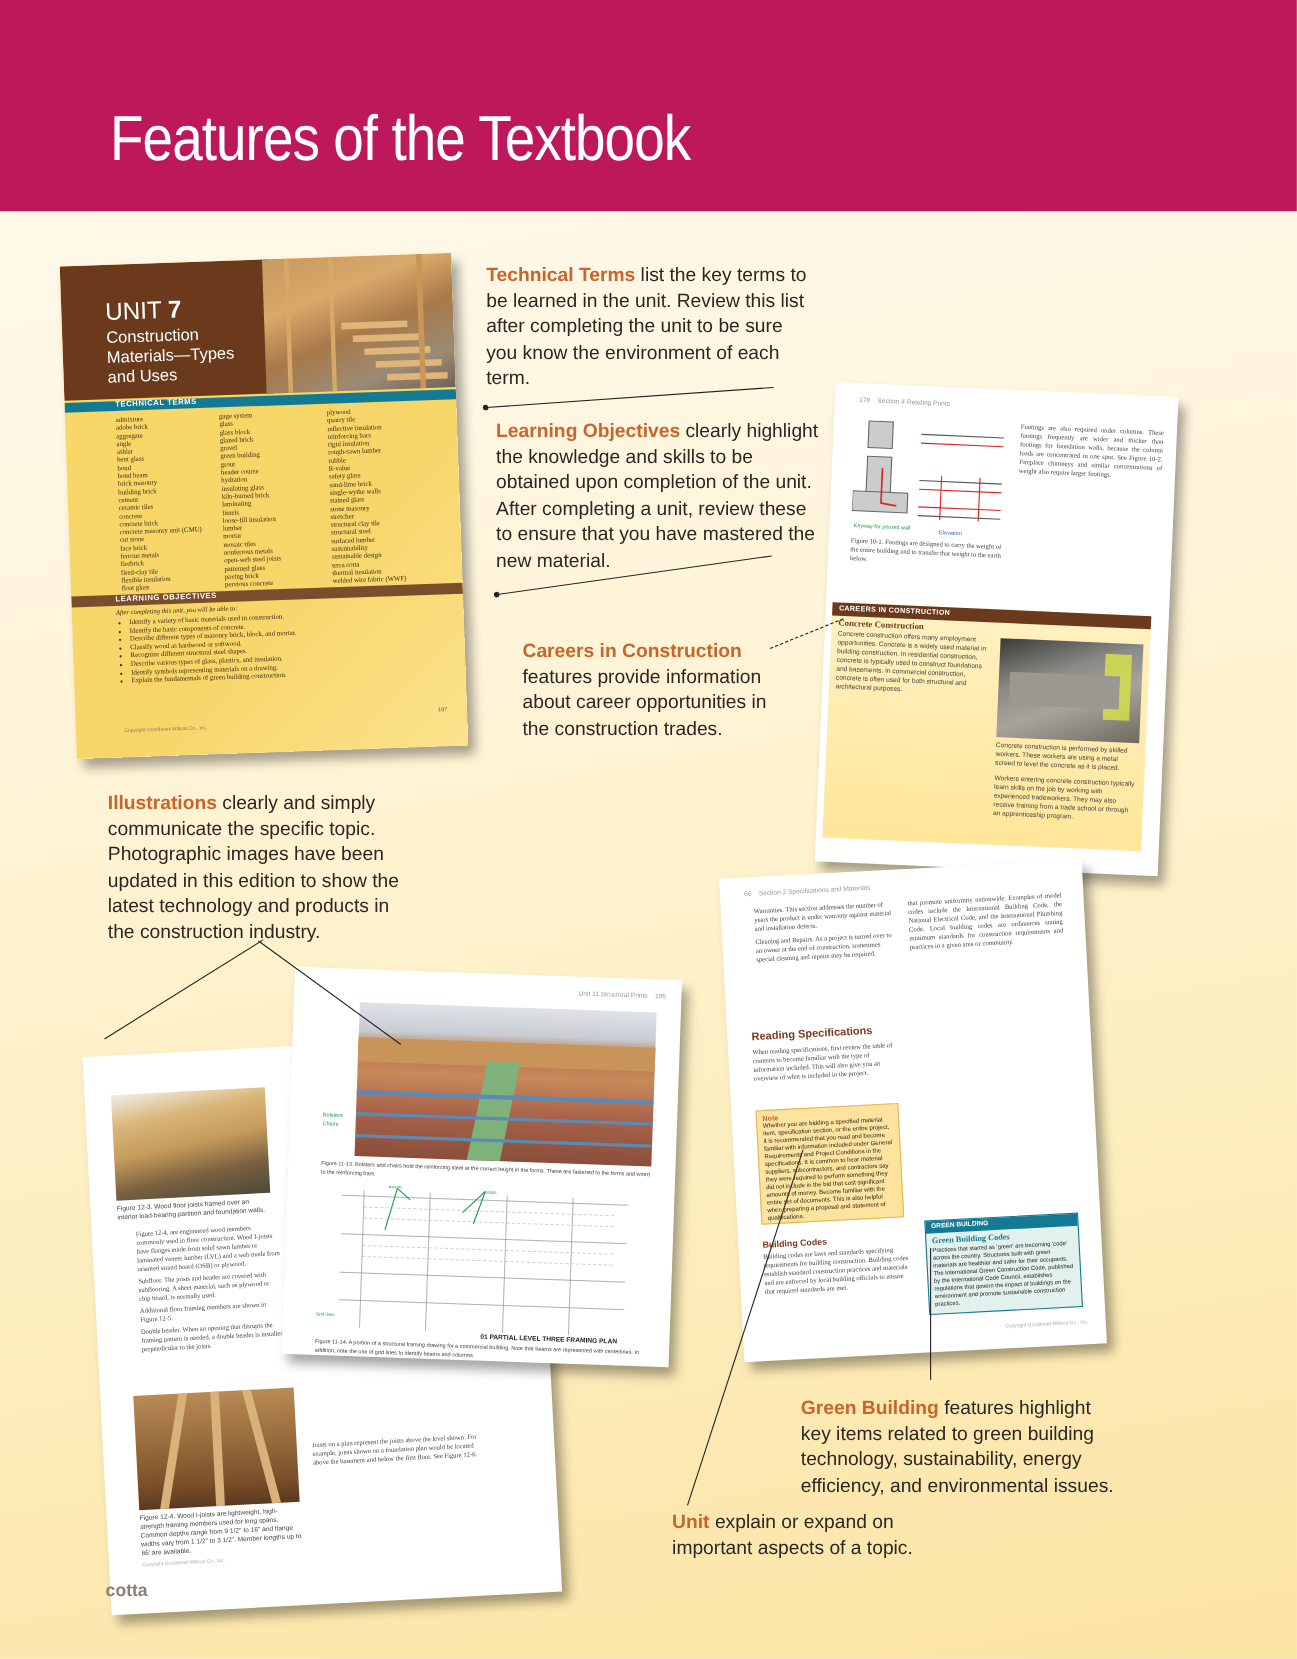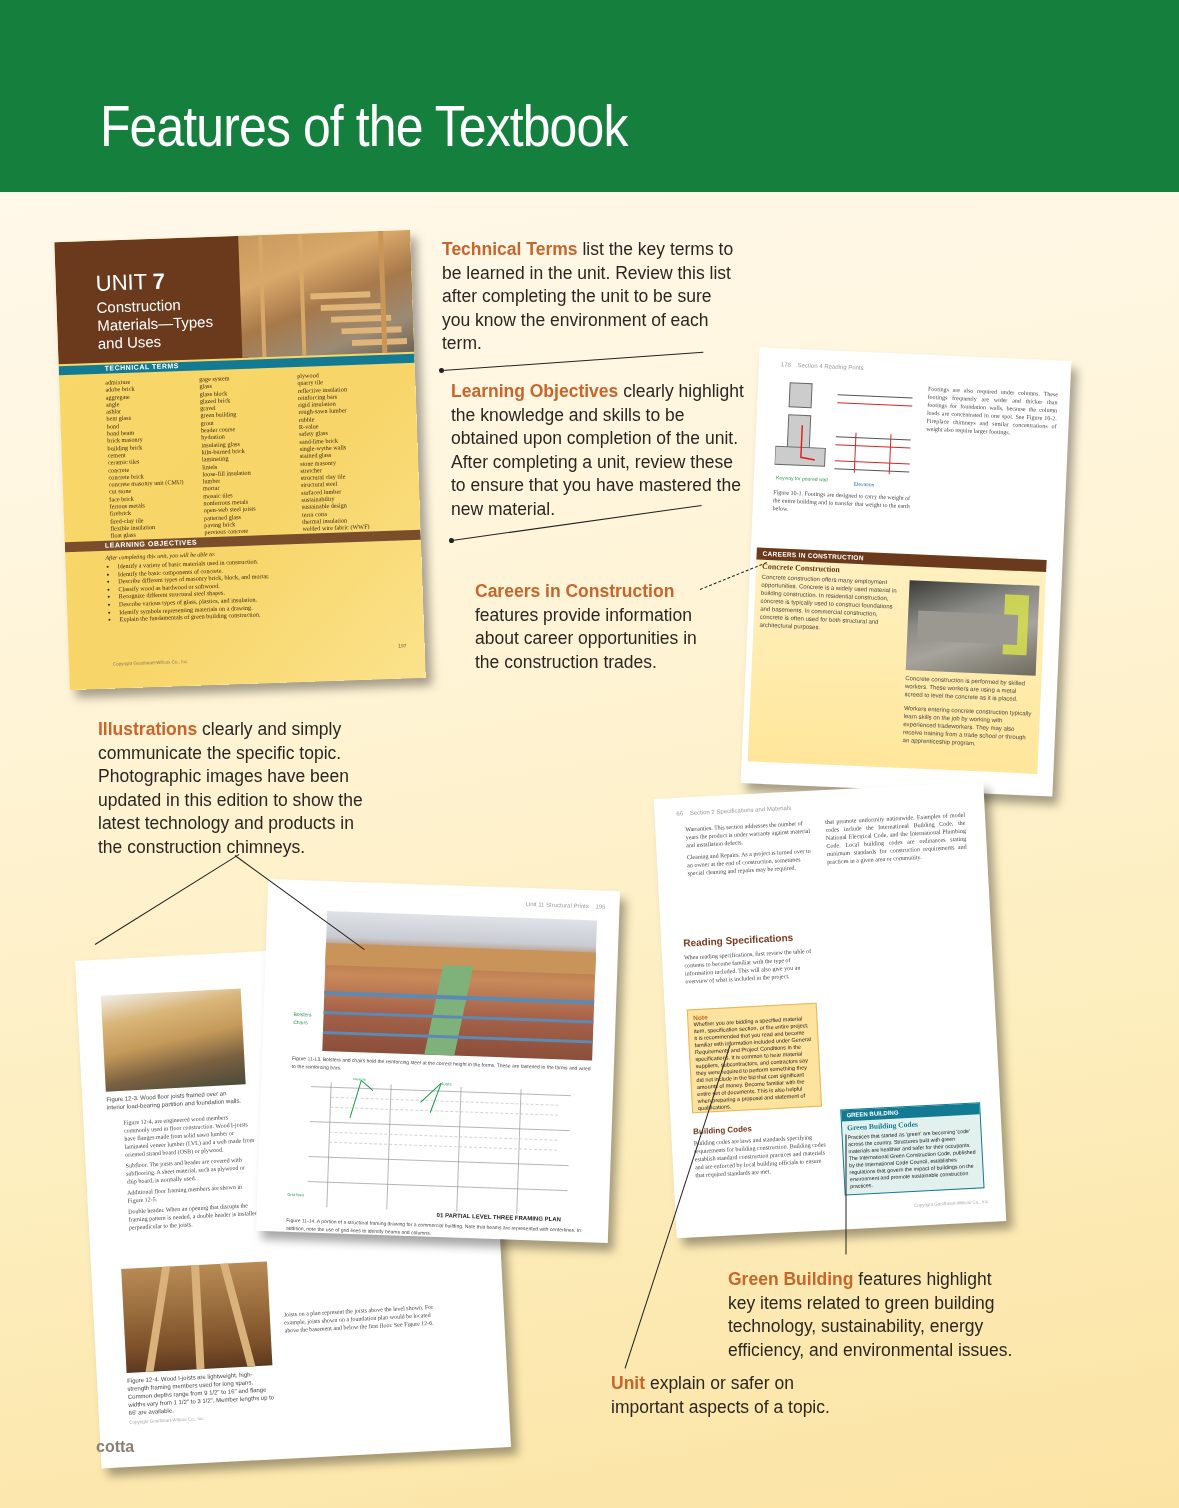--- a/index.html
+++ b/index.html
@@ -4,21 +4,21 @@
 <style>
   * { box-sizing: border-box; margin: 0; padding: 0; }
   html, body { width: 1179px; height: 1508px; overflow: hidden; }
   body {
     position: relative;
     font-family: "Liberation Sans", sans-serif;
     background: linear-gradient(170deg, #fffaf0 0%, #fff6e0 30%, #fdeebe 70%, #fbe3a3 100%);
   }
   .header {
     position: absolute; left: 0; top: 0; width: 1179px; height: 192px;
-    background: #15803d;
+    background: #be185d;
   }
   .header h1 {
     position: absolute; left: 100px; top: 92px;
     font-family: "Liberation Sans", sans-serif; font-weight: normal;
     font-size: 58px; color: #ffffff; letter-spacing: -1px;
     transform: scaleX(0.86); transform-origin: left center;
   }
   .callout { position: absolute; color: #2b2622; font-size: 17.5px; line-height: 23.5px; }
   .callout .kw { color: #c8652b; font-weight: bold; }
   .leader { position: absolute; border-top: 1px solid #222; transform-origin: left center; }
@@ -317,27 +317,27 @@
 <div class="callout" style="left:442px;top:238px;width:300px;">
   <span class="kw">Technical Terms</span><span> list the key terms to be learned in the unit. Review this list after completing the unit to be sure you know the environment of each term.</span>
 </div>
 <div class="callout" style="left:451px;top:380px;width:300px;">
   <span class="kw">Learning Objectives</span><span> clearly highlight the knowledge and skills to be obtained upon completion of the unit. After completing a unit, review these to ensure that you have mastered the new material.</span>
 </div>
 <div class="callout" style="left:475px;top:580px;width:245px;">
   <span class="kw">Careers in Construction</span><span> features provide information about career opportunities in the construction trades.</span>
 </div>
 <div class="callout" style="left:98px;top:718px;width:275px;">
-  <span class="kw">Illustrations</span><span> clearly and simply communicate the specific topic. Photographic images have been updated in this edition to show the latest technology and products in the construction chimneys.</span>
+  <span class="kw">Illustrations</span><span> clearly and simply communicate the specific topic. Photographic images have been updated in this edition to show the latest technology and products in the construction industry.</span>
 </div>
 <div class="callout" style="left:704px;top:1268px;width:295px;margin-left:24px;">
   <span class="kw">Green Building</span><span> features highlight key items related to green building technology, sustainability, energy efficiency, and environmental issues.</span>
 </div>
 <div class="callout" style="left:611px;top:1372px;width:240px;">
-  <span class="kw">Unit</span><span> explain or safer on important aspects of a topic.</span>
+  <span class="kw">Unit</span><span> explain or expand on important aspects of a topic.</span>
 </div>
 
 <div class="leader dot" style="left:180px;top:370px;width:262px;transform:rotate(-4deg) scaleX(-1);transform-origin:right center;"></div>
 <div class="leader dot" style="left:200px;top:540px;width:252px;transform:rotate(-8deg) scaleX(-1);transform-origin:right center;"></div>
 <div class="leader" style="left:700px;top:589px;width:72px;border-top-style:dashed;transform:rotate(-22deg);transform-origin:left center;"></div>
 <div class="leader" style="left:95px;top:944px;width:170px;transform:rotate(-32deg);transform-origin:left center;"></div>
 <div class="leader" style="left:235px;top:855px;width:160px;transform:rotate(36deg);transform-origin:left center;"></div>
 <div class="leader" style="left:625px;top:1368px;width:340px;transform:rotate(-72deg);transform-origin:left center;"></div>
 <div class="leader" style="left:846px;top:1254px;width:120px;transform:rotate(-90deg);transform-origin:left center;"></div>
 

